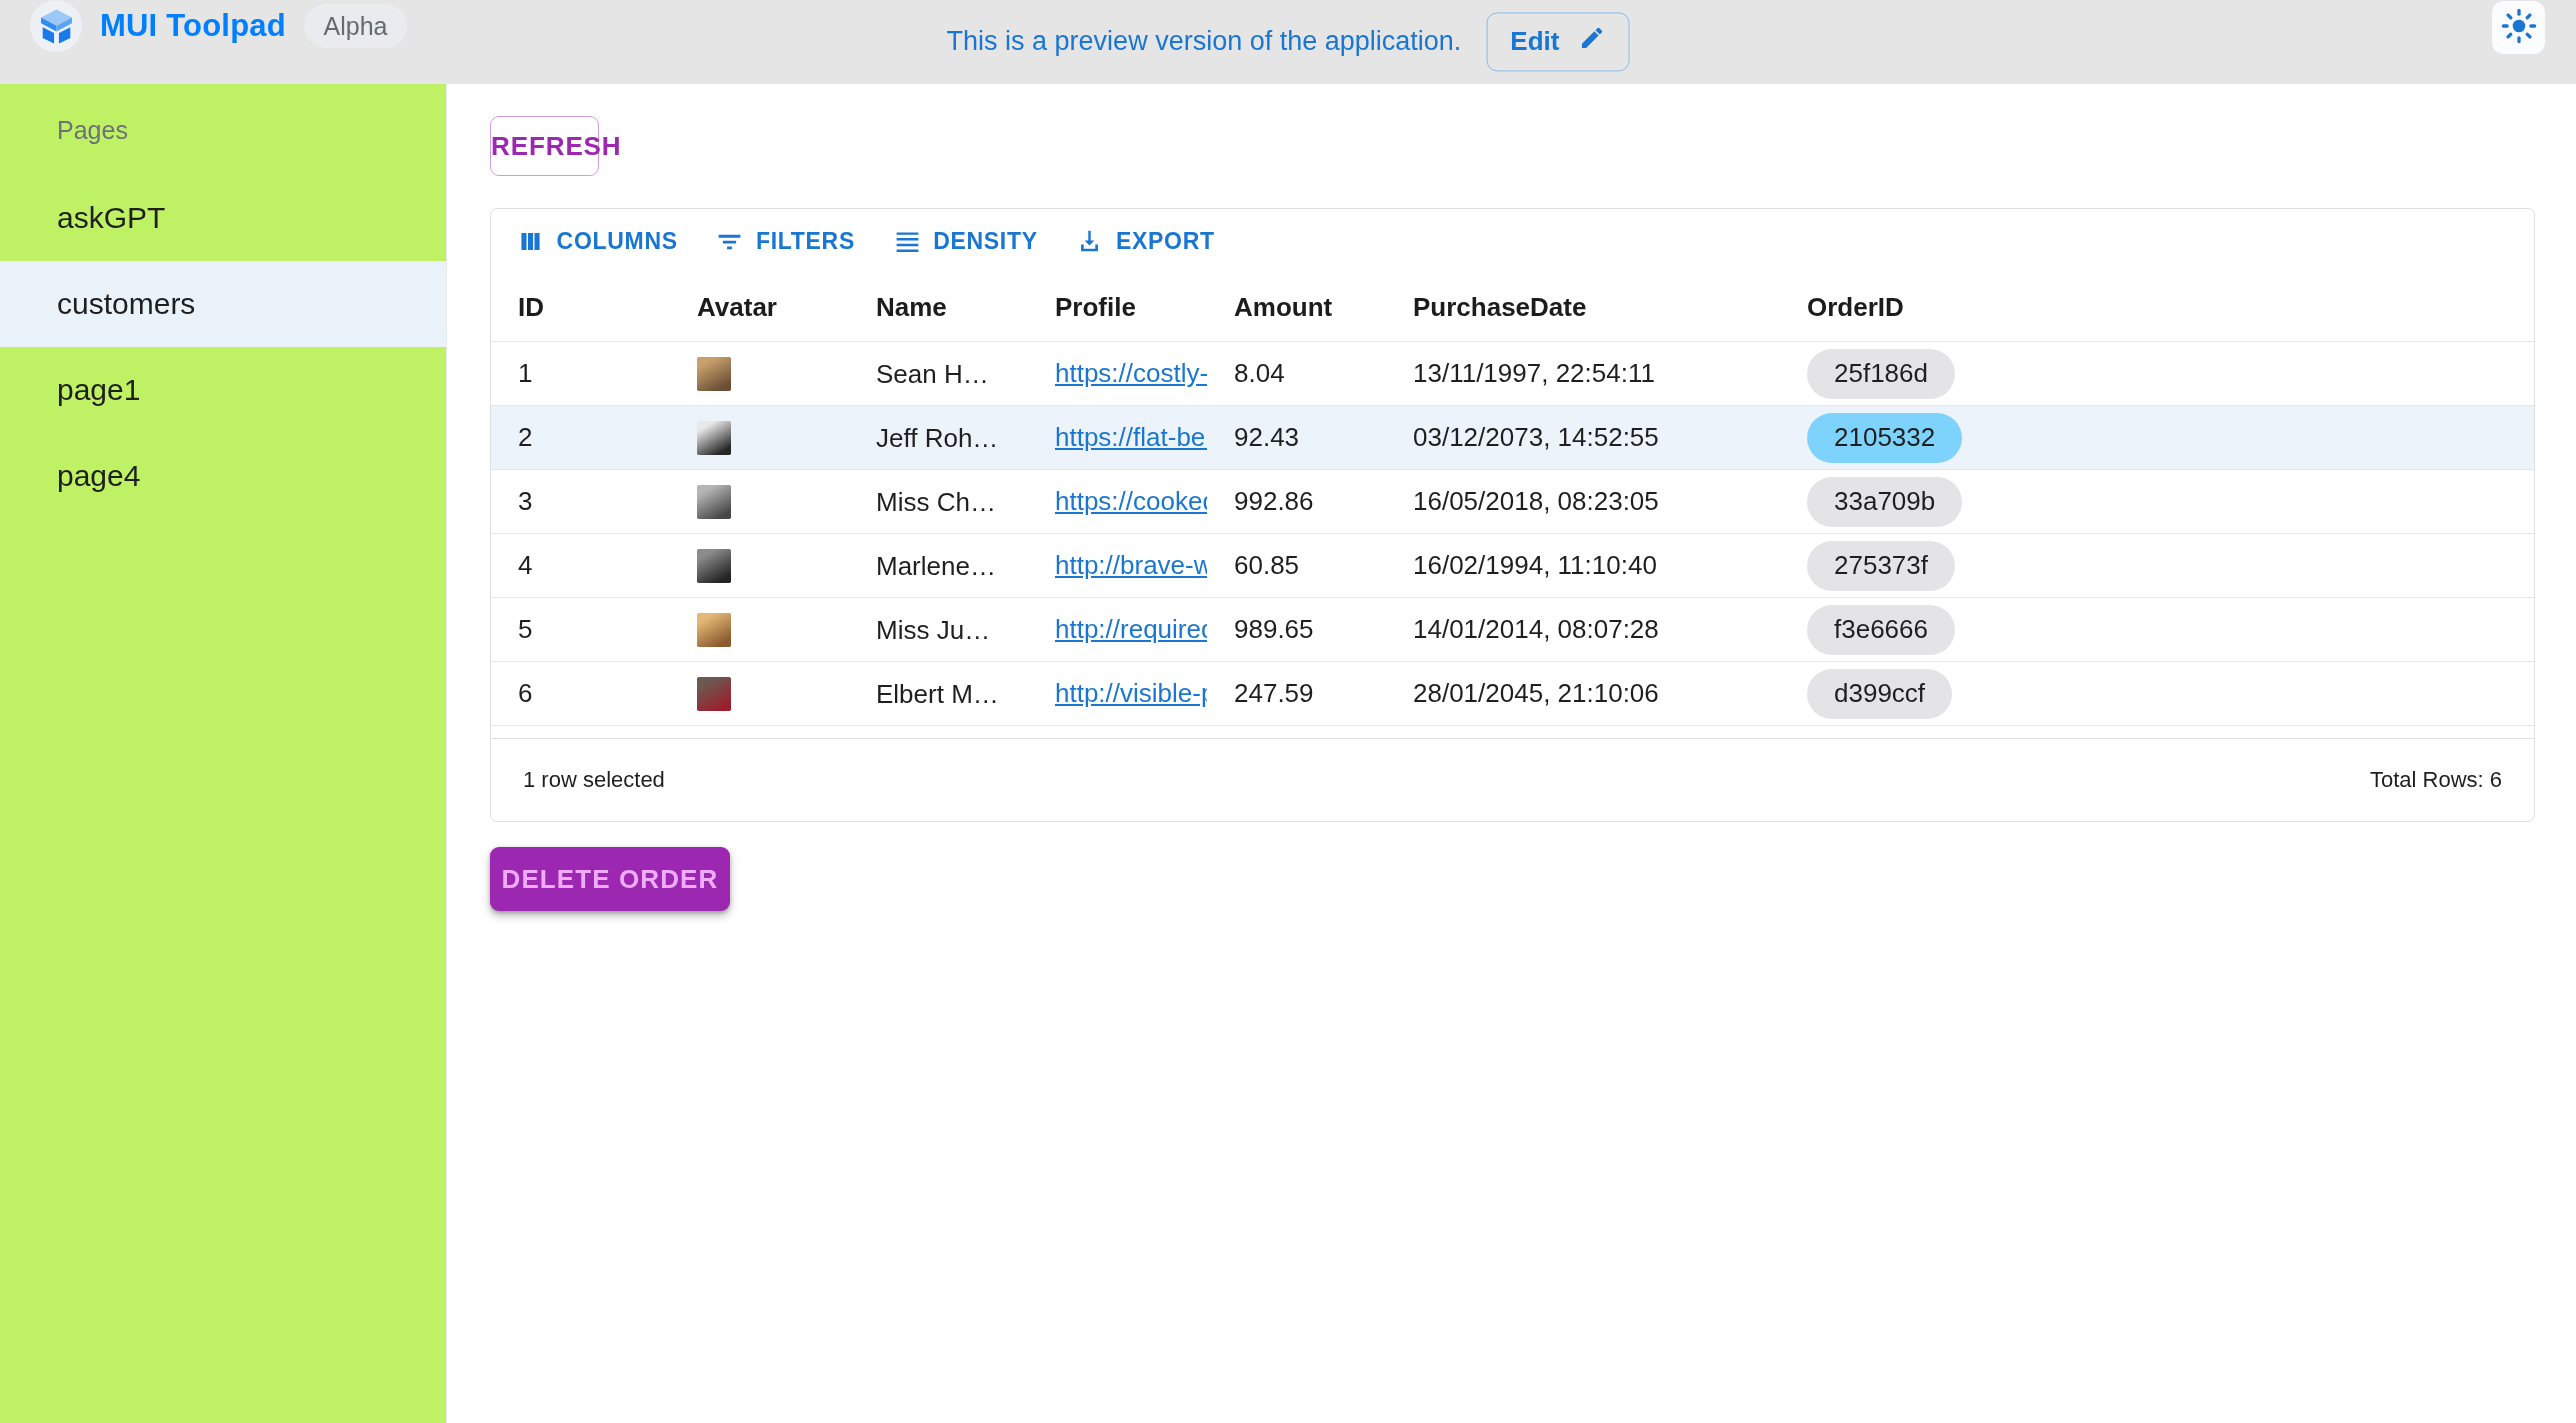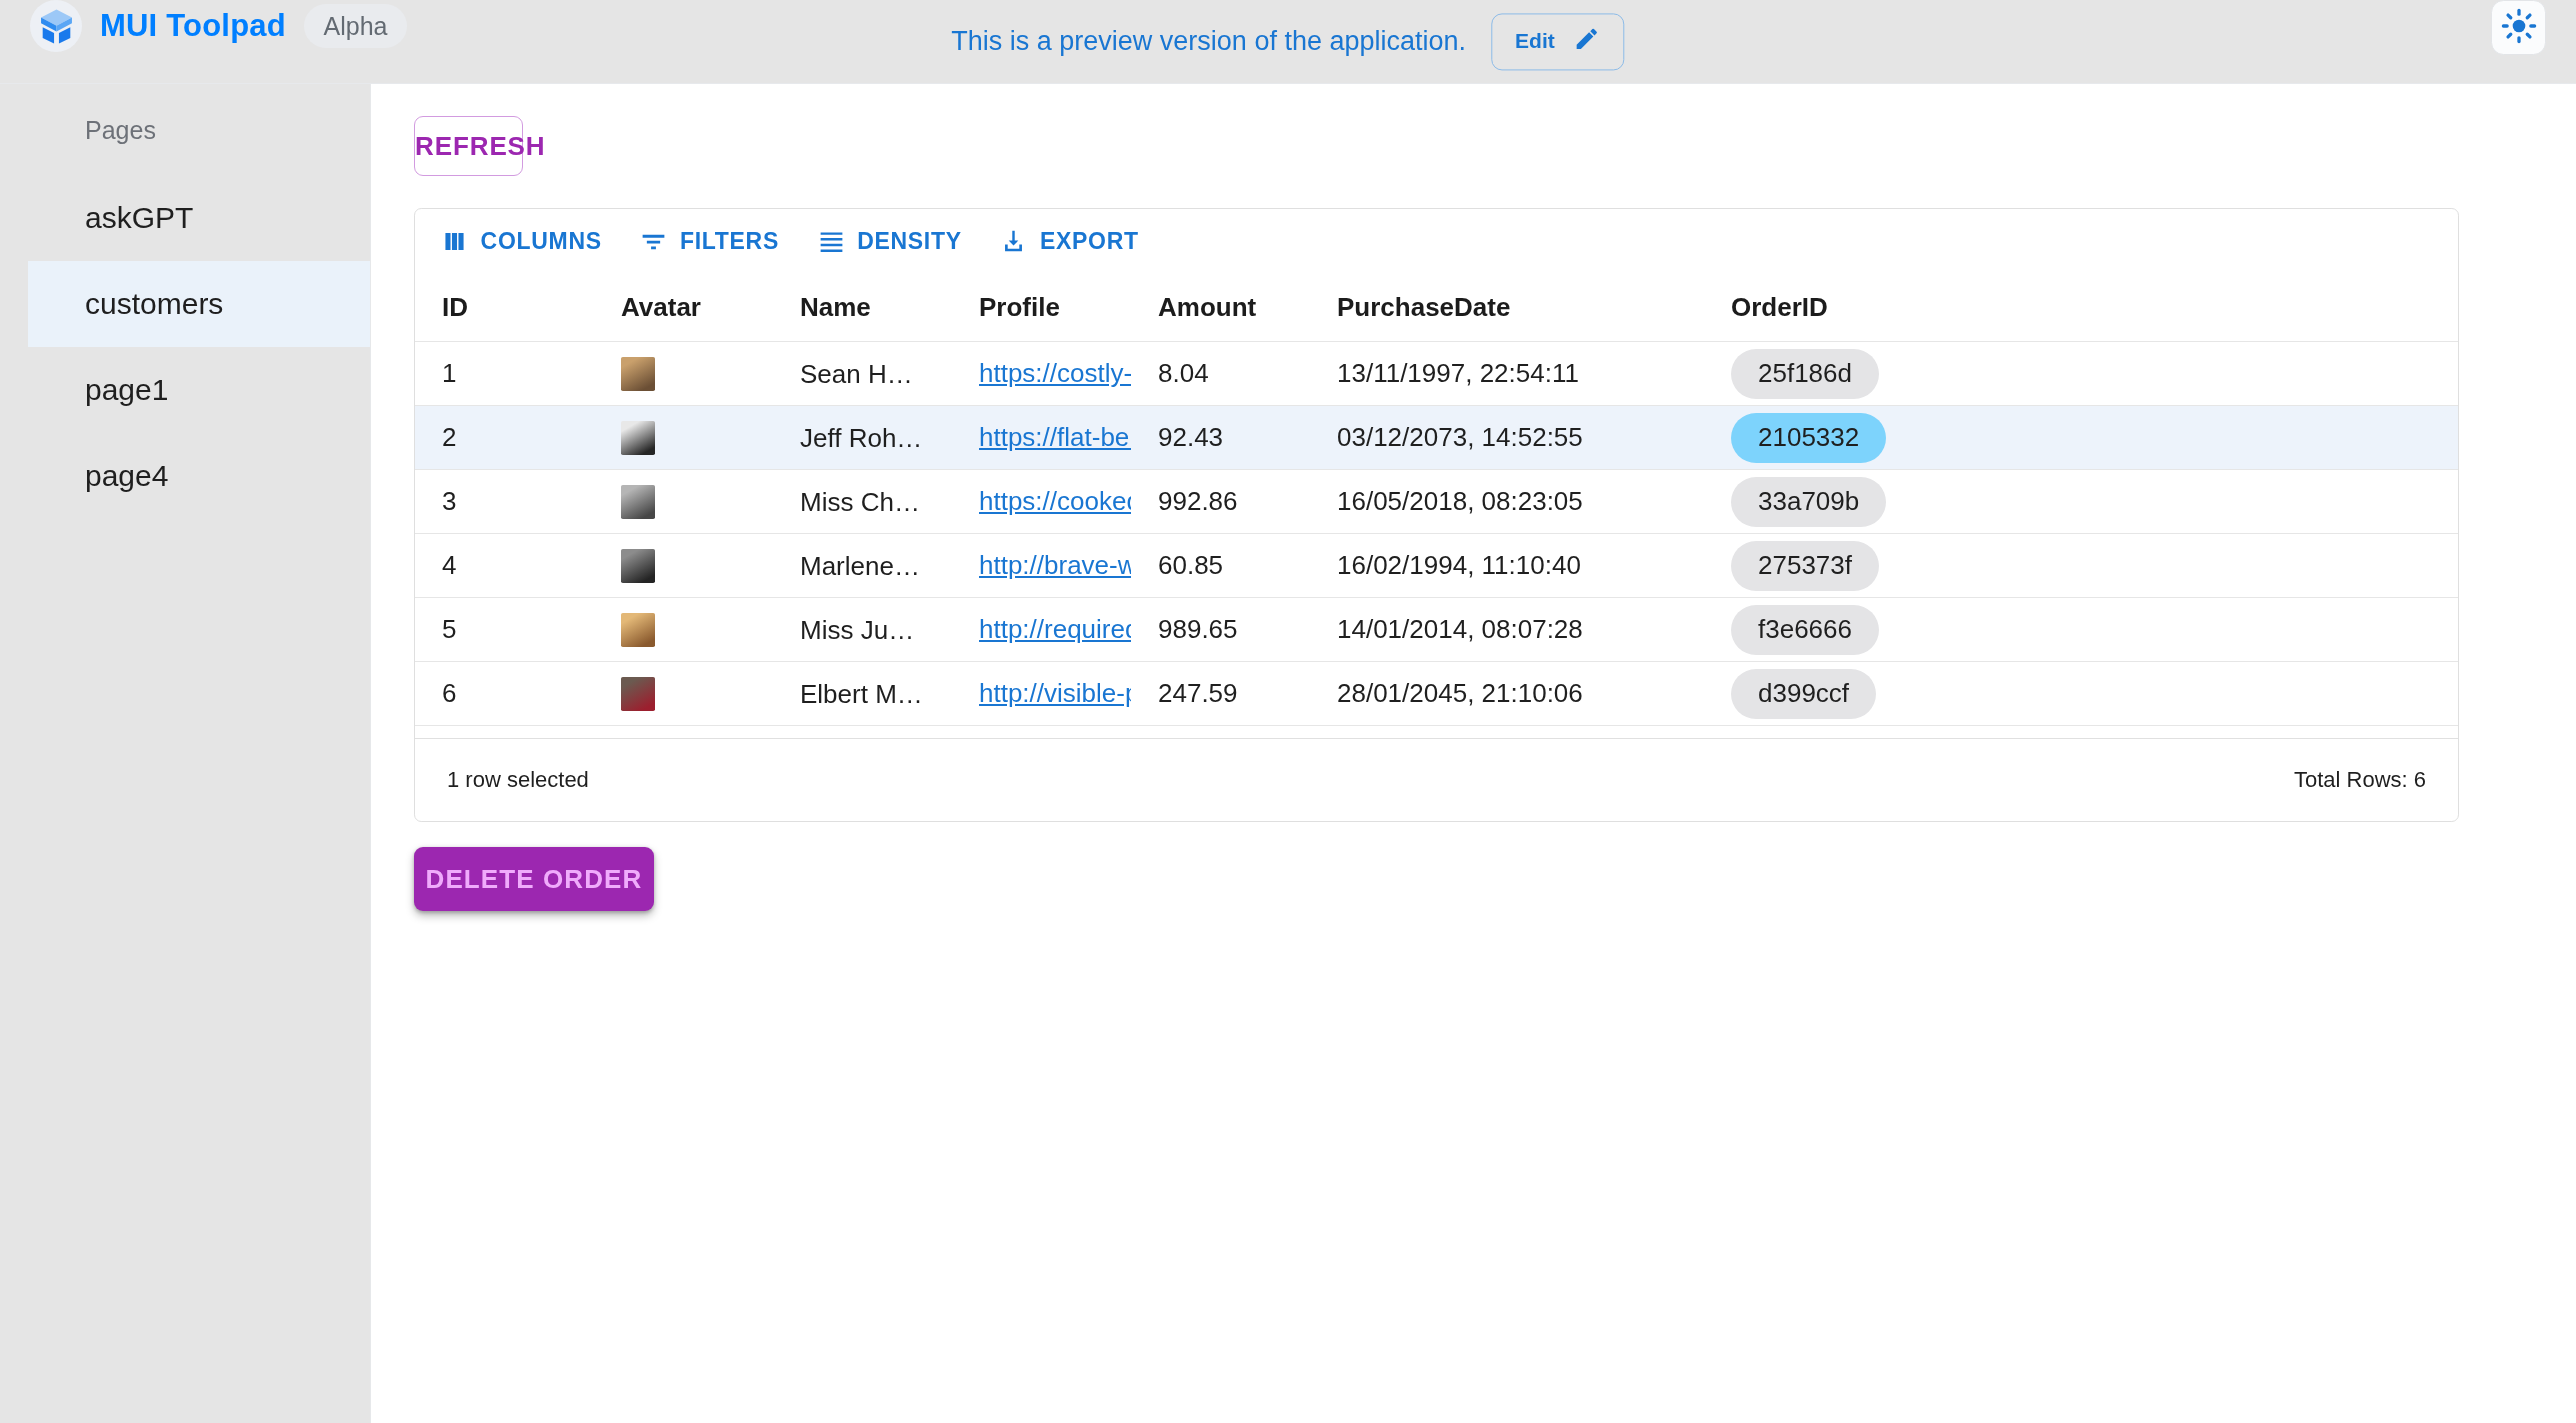--- a/index.html
+++ b/index.html
@@ -38,35 +38,35 @@
     transform: translate(-50%, -50%);
     display: flex; align-items: center; gap: 25px;
   }
   .preview-text { color: #1976d2; font-size: 27px; }
   .edit-btn {
     display: flex; align-items: center; gap: 19px;
     border: 0.9px solid #8cbbe8; border-radius: 10.7px;
     background: transparent; cursor: pointer;
     padding: 11.6px 23px;
     color: #1976d2; font-family: inherit;
-    font-size: 21px; font-weight: bold;
+    font-size: 26px; font-weight: bold;
   }
   .theme-btn {
     margin-left: auto;
     width: 55px; height: 55px;
     border: 0.9px solid #e3e5e8; border-radius: 12.5px;
     background: #fbfcfd; cursor: pointer;
     display: flex; align-items: center; justify-content: center;
   }
 
   
   .shell { display: flex; height: 1339px; }
 
   
-  .sidebar { width: 371px; border-right: 0.9px solid #e6e8ea; background: #e5e5e5; padding-top: 19.7px; padding-left: 28px; }
+  .sidebar { width: 447px; border-right: 0.9px solid #e6e8ea; background: #bef264; padding-top: 19.7px; }
   .pages-label { color: #6d7178; font-size: 25px; padding: 0 57px; margin: 12.5px 0 30px; }
   .nav-item {
     height: 86px; display: flex; align-items: center;
     padding: 0 57px; font-size: 30px; color: #1f1f1f; cursor: pointer;
   }
   .nav-item.selected { background: #eaf2fa; }
 
   
   .main { flex: 1; padding: 32px 41px 0 43px; background: #fff; }
   .refresh-btn {

